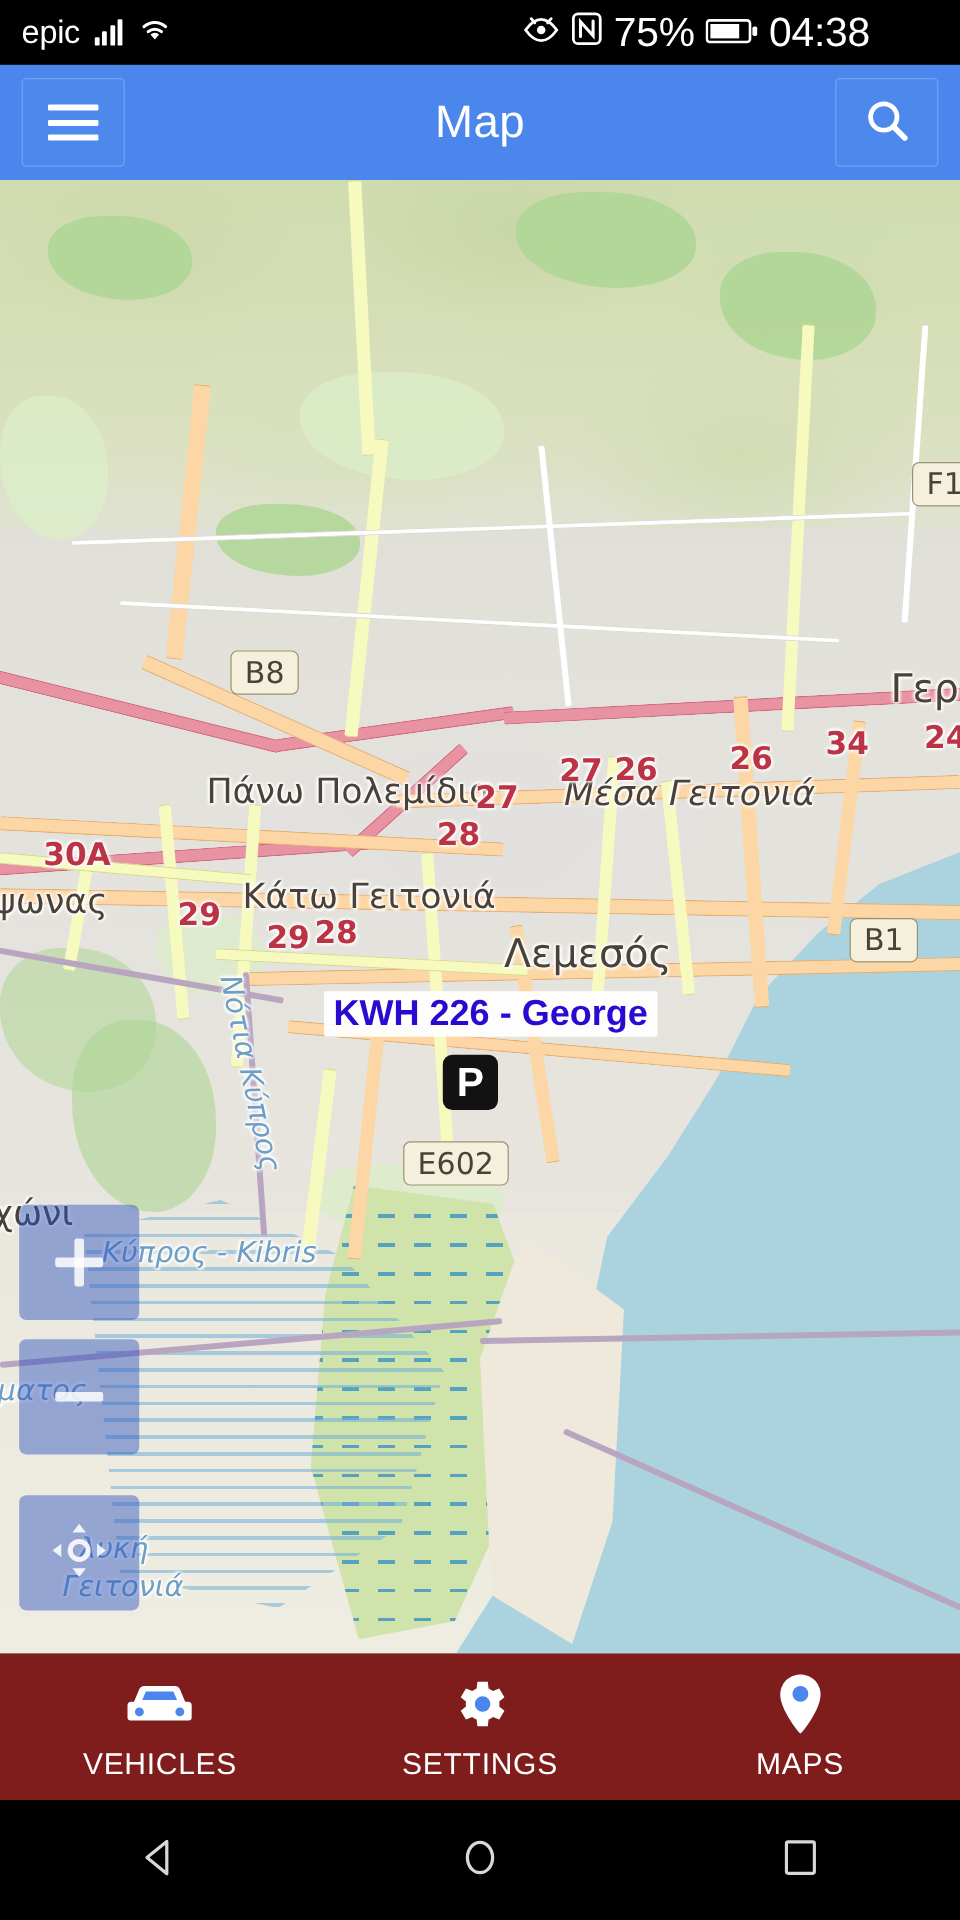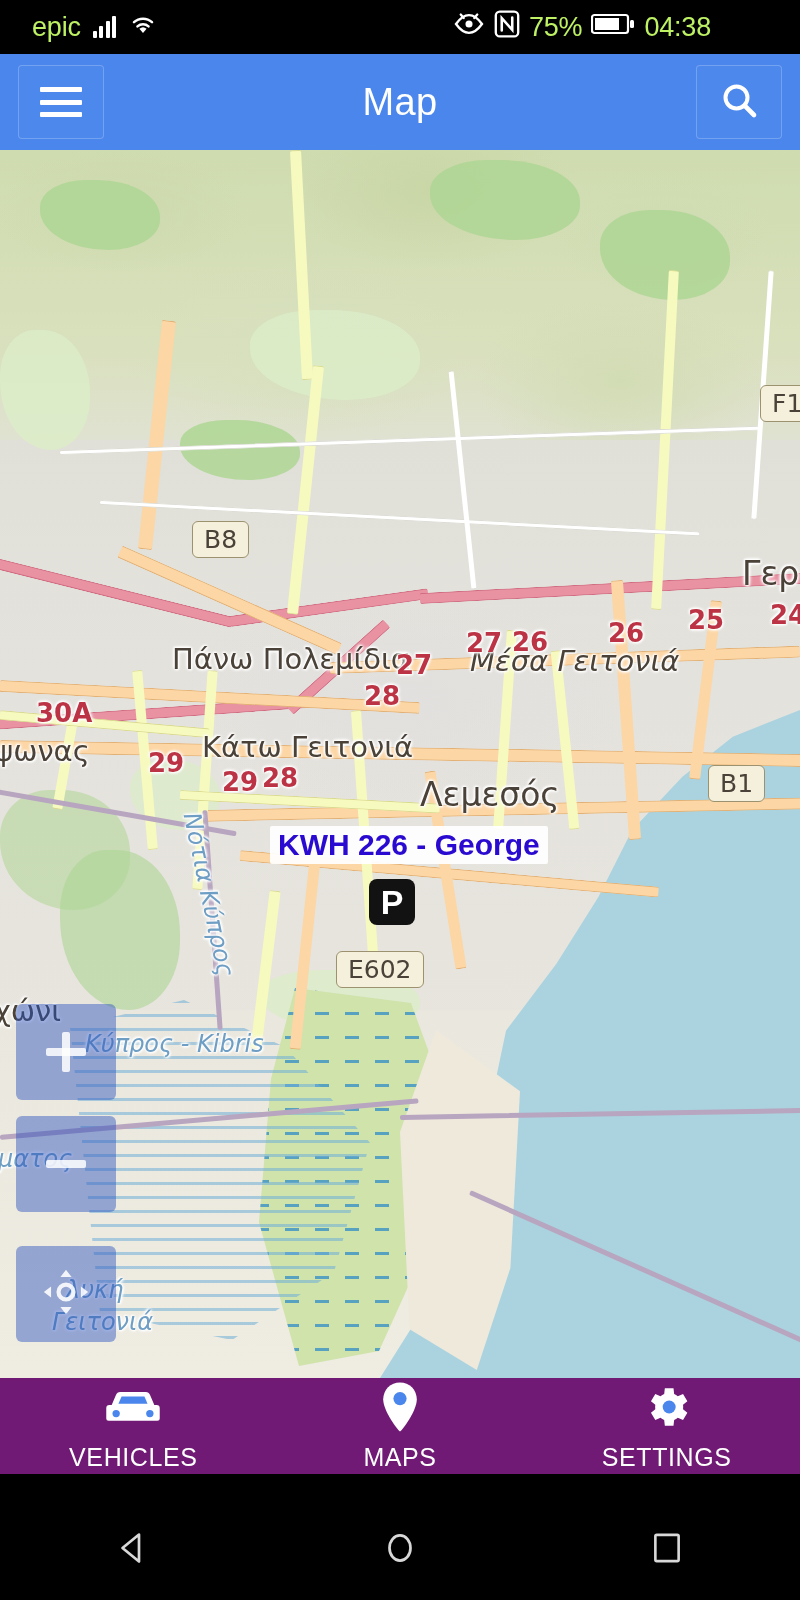--- a/index.html
+++ b/index.html
@@ -4,25 +4,25 @@
 <style>
   * { margin:0; padding:0; box-sizing:border-box; }
   html,body { width:800px; height:1600px; background:#000; overflow:hidden; }
   body { font-family:"Liberation Sans", sans-serif; }
 
   #screen { position:relative; width:800px; height:1600px; overflow:hidden; }
 
   
   #statusbar {
     position:absolute; left:0; top:0; width:743px; height:54px;
-    background:#000; color:#bef264; display:flex; align-items:center;
-    padding:0 32px; font-size:27px; letter-spacing:-0.2px;
+    background:#000; color:#ffffff; display:flex; align-items:center;
+    padding:0 18px; font-size:27px; letter-spacing:-0.2px;
   }
   #statusbar .left { display:flex; align-items:center; gap:12px; }
-  #statusbar .right { margin-left:auto; display:flex; align-items:center; gap:9px; font-size:27px;justify-content:space-between; }
+  #statusbar .right { margin-left:auto; display:flex; align-items:center; gap:9px; font-size:34px;justify-content:space-between; }
   .sig { display:flex; align-items:flex-end; gap:2.5px; height:22px; }
   .sig i { display:block; width:4px; background:#fff; border-radius:1px; }
   .sig i:nth-child(1){height:7px}
   .sig i:nth-child(2){height:12px}
   .sig i:nth-child(3){height:17px}
   .sig i:nth-child(4){height:22px}
   .carrier { font-size:27px; }
 
   
   #appbar {
@@ -169,22 +169,22 @@
 
   
   #attribution {
     position:absolute; right:14px; bottom:10px; color:#3a3a3a; font-size:23px;
     font-family:"Liberation Sans", sans-serif;
   }
   #attribution .lnk { text-decoration:underline; }
 
   
   #bottomnav {
-    position:absolute; left:0; top:1378px; width:800px; height:96px;
-    background:#701a75; display:flex;
+    position:absolute; left:0; top:1378px; width:800px; height:122px;
+    background:#7f1d1d; display:flex;
   }
   .navitem {
     flex:1; display:flex; flex-direction:column; align-items:center;
     justify-content:center; gap:10px; color:#fff;
   }
   .navitem .lab { font-size:25px; letter-spacing:0.6px; }
   .navicon { height:52px; display:flex; align-items:center; justify-content:center; }
 
   
   #androidnav {
@@ -341,23 +341,23 @@
         <div class="mlabel water" style="left: 52px; top: 1158px;">Γειτονιά</div>
         <div class="rnum" style="left: 36px; top: 548px;">30A</div>
         <div class="rnum" style="left: 148px; top: 598px;">29</div>
         <div class="rnum" style="left: 222px; top: 617px;">29</div>
         <div class="rnum" style="left: 262px; top: 613px;">28</div>
         <div class="rnum" style="left: 364px; top: 531px;">28</div>
         <div class="rnum" style="left: 396px; top: 500px;">27</div>
         <div class="rnum" style="left: 466px; top: 478px;">27</div>
         <div class="rnum" style="left: 512px; top: 477px;">26</div>
         <div class="rnum" style="left: 608px; top: 468px;">26</div>
-        <div class="rnum" style="left: 688px; top: 455px;">25</div>
+        <div class="rnum" style="left: 688px; top: 455px;">34</div>
         <div class="rnum" style="left: 770px; top: 450px;">24</div>
-        <div class="shield" style="left: 192px; top: 371px;">B8</div>
+        <div class="shield" style="left: 192px; top: 392px;">B8</div>
         <div class="shield" style="left: 708px; top: 575px; margin-top: 40px;">B1</div>
         <div class="shield" style="left: 336px; top: 801px;">E602</div>
         <div class="shield" style="left: 760px; top: 235px;">F1</div>
       </div>
 
     <div id="vehicle-label">KWH 226 - George</div>
     <div id="parking-marker">P</div>
 
     <div class="mapctl" id="zoom-in">
       <span class="plus"></span>
@@ -383,36 +383,36 @@
           <path d="M5 11l2.2-5.2A2.4 2.4 0 0 1 9.4 4.3h13.2a2.4 2.4 0 0 1 2.2 1.5L27 11h1.2a1.6 1.6 0 0 1 1.6 1.6v5.2a1.3 1.3 0 0 1-1.3 1.3H3.5a1.3 1.3 0 0 1-1.3-1.3v-5.2A1.6 1.6 0 0 1 3.8 11z" fill="#fff"></path>
           <path d="M8.5 10.3l1.6-3.7h11.8l1.6 3.7z" fill="#4a86ec"></path>
           <circle cx="7.3" cy="15.4" r="1.9" fill="#4a86ec"></circle>
           <circle cx="24.7" cy="15.4" r="1.9" fill="#4a86ec"></circle>
         </svg>
       </span>
       <span class="lab">VEHICLES</span>
     </div>
     <div class="navitem">
       <span class="navicon">
+        <svg width="52" height="52" viewBox="0 0 24 24">
+          <path d="M19.4 13a7.6 7.6 0 0 0 0-2l2-1.6-2-3.4-2.4 1a7.6 7.6 0 0 0-1.7-1L15 3.4h-4l-.3 2.6a7.6 7.6 0 0 0-1.7 1l-2.4-1-2 3.4L6.6 11a7.6 7.6 0 0 0 0 2l-2 1.6 2 3.4 2.4-1a7.6 7.6 0 0 0 1.7 1l.3 2.6h4l.3-2.6a7.6 7.6 0 0 0 1.7-1l2.4 1 2-3.4z" fill="#fff"></path>
+          <circle cx="13" cy="12" r="3" fill="#4a86ec"></circle>
+        </svg>
+      </span>
+      <span class="lab">SETTINGS</span>
+    </div>
+    <div class="navitem">
+      <span class="navicon">
         <svg width="42" height="52" viewBox="0 0 20 26">
           <path d="M10 0.7C5.3.7 1.6 4.4 1.6 9.1c0 6 7.2 15.3 8.4 16.2 1.2-.9 8.4-10.2 8.4-16.2C18.4 4.4 14.7.7 10 .7z" fill="#fff"></path>
           <circle cx="10" cy="8.8" r="3.3" fill="#4a86ec"></circle>
         </svg>
       </span>
       <span class="lab">MAPS</span>
     </div>
-    <div class="navitem">
-      <span class="navicon">
-        <svg width="52" height="52" viewBox="0 0 24 24">
-          <path d="M19.4 13a7.6 7.6 0 0 0 0-2l2-1.6-2-3.4-2.4 1a7.6 7.6 0 0 0-1.7-1L15 3.4h-4l-.3 2.6a7.6 7.6 0 0 0-1.7 1l-2.4-1-2 3.4L6.6 11a7.6 7.6 0 0 0 0 2l-2 1.6 2 3.4 2.4-1a7.6 7.6 0 0 0 1.7 1l.3 2.6h4l.3-2.6a7.6 7.6 0 0 0 1.7-1l2.4 1 2-3.4z" fill="#fff"></path>
-          <circle cx="13" cy="12" r="3" fill="#4a86ec"></circle>
-        </svg>
-      </span>
-      <span class="lab">SETTINGS</span>
-    </div>
   </div>
 
   <div id="androidnav">
     <div class="anav">
       <span>
         <svg width="36" height="36" viewBox="0 0 24 24">
           <path d="M16 3L5 12l11 9z" fill="none" stroke="#d8d8d8" stroke-width="1.8" stroke-linejoin="round"></path>
         </svg>
       </span>
     </div>

